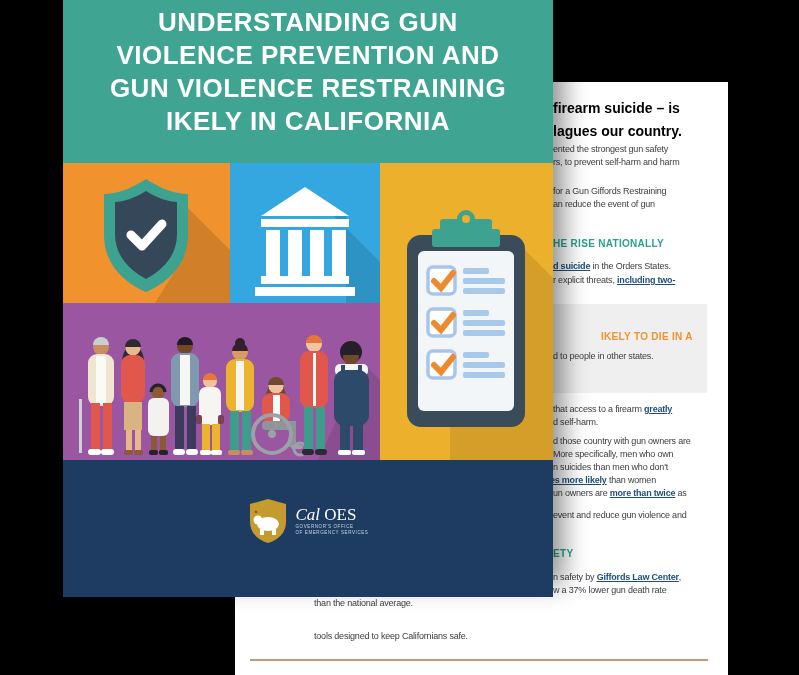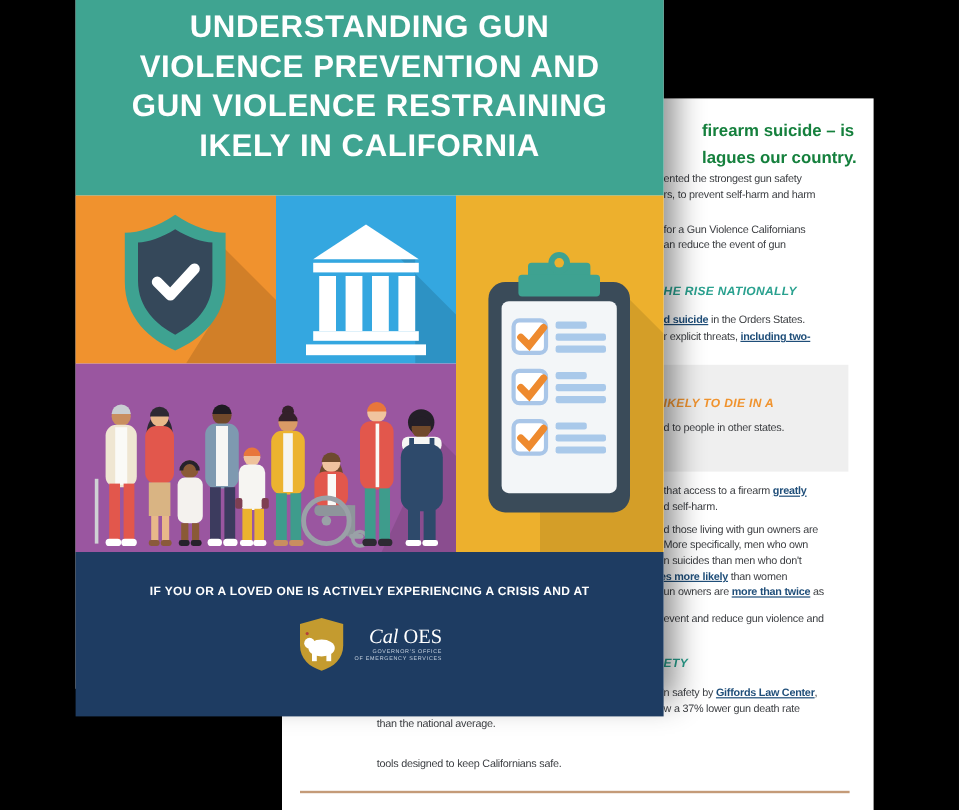--- a/index.html
+++ b/index.html
@@ -3,78 +3,78 @@
 <meta charset="utf-8">
 <style>
   html,body{margin:0;padding:0;background:#000;}
   #canvas{position:relative;width:799px;height:675px;background:#000;overflow:hidden;
           font-family:"Liberation Sans",sans-serif;}
   .page{position:absolute;background:#fff;}
   
   #back-page{left:235px;top:82px;width:493px;height:593px;overflow:hidden;z-index:1;}
   .frag{position:absolute;white-space:nowrap;}
   .body{font-size:9px;letter-spacing:-0.2px;color:#3E4044;}
-  .pg-h{font-size:14px;font-weight:bold;color:#15803d;padding-left:32px;}
-  .sec-h{font-size:10px;font-weight:bold;letter-spacing:0.3px;font-style:italic;}
+  .pg-h{font-size:14px;font-weight:bold;color:#000000;}
+  .sec-h{font-size:10px;font-weight:bold;letter-spacing:0.3px;}
   .teal-h{color:#2AA18F;}
-  .orange-h{color:#F0932E;}
+  .orange-h{color:#F0932E;padding-left:48px;}
   .link{color:#1F4E79;font-weight:bold;text-decoration:underline;cursor:pointer;}
   #callout-box{position:absolute;left:50px;top:222px;width:422px;height:89px;background:#EFEFEF;}
   #footer-rule{position:absolute;left:15px;top:577px;width:458px;height:2px;background:#C49B78;}
   
   #front-page{left:63px;top:0;width:490px;height:574px;z-index:2;background:#fff;
               box-shadow:10px 10px 24px rgba(0,0,0,0.45);}
   #cover-header{position:absolute;left:0;top:0;width:490px;height:163px;background:#3FA491;
                 text-align:center;padding-top:6px;box-sizing:border-box;}
   #cover-header .t-line{font-size:26px;line-height:33px;font-weight:bold;color:#fff;letter-spacing:0.5px;}
   #illustrations{position:absolute;left:0;top:163px;width:490px;height:297px;}
   .block{position:absolute;overflow:hidden;}
   #block-shield{left:0;top:0;width:167px;height:140px;background:#F0922E;}
   #block-building{left:167px;top:0;width:150px;height:140px;background:#34A7E0;}
   #block-people{left:0;top:140px;width:317px;height:157px;background:#9A56A0;}
   #block-clipboard{left:317px;top:0;width:173px;height:297px;background:#EDB02D;}
   #cover-footer{position:absolute;left:0;top:460px;width:490px;height:137px;background:#1E3C62;
                 text-align:center;padding-top:26px;box-sizing:border-box;}
   .crisis-line{font-size:10px;line-height:16px;font-weight:bold;color:#fff;letter-spacing:0.3px;}
   #logo-row{margin-top:12px;display:flex;align-items:center;justify-content:center;gap:8px;}
-  #logo-text{text-align:right;color:#fff;font-family:"Liberation Serif",serif;}
+  #logo-text{text-align:left;color:#fff;font-family:"Liberation Serif",serif;}
   #logo-wordmark{font-size:17px;line-height:18px;}
   #logo-wordmark .cal{font-style:italic;}
   .logo-org{font-family:"Liberation Sans",sans-serif;font-size:4.5px;letter-spacing:0.6px;
             color:#C9D4E2;text-transform:uppercase;line-height:6px;}
 </style>
 </head>
 <body>
 
 <div id="canvas">
 
   <div id="back-page" class="page">
 
     <div class="frag pg-h" style="left:318px;top:18px">firearm suicide – is</div>
     <div class="frag pg-h" style="left:318px;top:41px">lagues our country.</div>
 
     <div class="frag body" style="left:318px;top:62px">ented the strongest gun safety</div>
     <div class="frag body" style="left:318px;top:75px">rs, to prevent self-harm and harm</div>
 
-    <div class="frag body" style="left:318px;top:104px">for a Gun Violence Californians</div>
+    <div class="frag body" style="left:318px;top:104px">for a Gun Giffords Restraining</div>
     <div class="frag body" style="left:318px;top:117px">an reduce the event of gun</div>
 
     <div class="frag sec-h teal-h" style="left:318px;top:156px">HE RISE NATIONALLY</div>
 
     <div class="frag body" style="left:318px;top:179px"><span class="link">d suicide</span><span> in the Orders States.</span></div>
     <div class="frag body" style="left:318px;top:193px"><span>r explicit threats, </span><span class="link">including two-</span></div>
 
     <div id="callout-box"></div>
     <div class="frag sec-h orange-h" style="left:318px;top:249px">IKELY TO DIE IN A</div>
     <div class="frag body" style="left:318px;top:269px">d to people in other states.</div>
 
     <div class="frag body" style="left:318px;top:322px"><span>that access to a firearm </span><span class="link">greatly</span></div>
     <div class="frag body" style="left:318px;top:335px">d self-harm.</div>
 
-    <div class="frag body" style="left:318px;top:354px">d those living with gun owners are</div>
+    <div class="frag body" style="left:318px;top:354px">d those country with gun owners are</div>
     <div class="frag body" style="left:318px;top:367px">More specifically, men who own</div>
     <div class="frag body" style="left:318px;top:380px">n suicides than men who don't</div>
     <div class="frag body" style="left:302px;top:393px"><span class="link">times more likely</span><span> than women</span></div>
     <div class="frag body" style="left:318px;top:406px"><span>un owners are </span><span class="link">more than twice</span><span> as</span></div>
 
     <div class="frag body" style="left:318px;top:428px">event and reduce gun violence and</div>
 
     <div class="frag sec-h teal-h" style="left:318px;top:466px">ETY</div>
 
     <div class="frag body" style="left:318px;top:490px"><span>n safety by </span><span class="link">Giffords Law Center</span><span>,</span></div>
@@ -253,21 +253,20 @@
             <path d="M54,202 l7,7 l12,-15" stroke="#EE8A2E" stroke-width="6" fill="none" stroke-linecap="round"></path>
             <rect x="83" y="189" width="26" height="6" rx="2" fill="#A9C9EA"></rect>
             <rect x="83" y="199" width="42" height="6" rx="2" fill="#A9C9EA"></rect>
             <rect x="83" y="209" width="42" height="6" rx="2" fill="#A9C9EA"></rect>
           </g>
         </svg>
       </div>
     </div>
 
     <div id="cover-footer">
-      <div class="crisis-line">IF YOU OR A LOVED ONE IS ACTIVELY EXPERIENCING A CRISIS AND AT</div>
       <div id="logo-row">
         <svg width="40" height="46" viewBox="0 0 40 46">
           <path d="M20,1 L38,6 L38,24 C38,35 30,42 20,45 C10,42 2,35 2,24 L2,6 Z" fill="#C49B2F"></path>
           <ellipse cx="20" cy="26" rx="11" ry="7" fill="#fff"></ellipse>
           <circle cx="10" cy="22" r="4.5" fill="#fff"></circle>
           <rect x="12" y="30" width="4" height="7" fill="#fff"></rect>
           <rect x="24" y="30" width="4" height="7" fill="#fff"></rect>
           <circle cx="8" cy="14" r="1.3" fill="#B5413C"></circle>
         </svg>
         <div id="logo-text">

